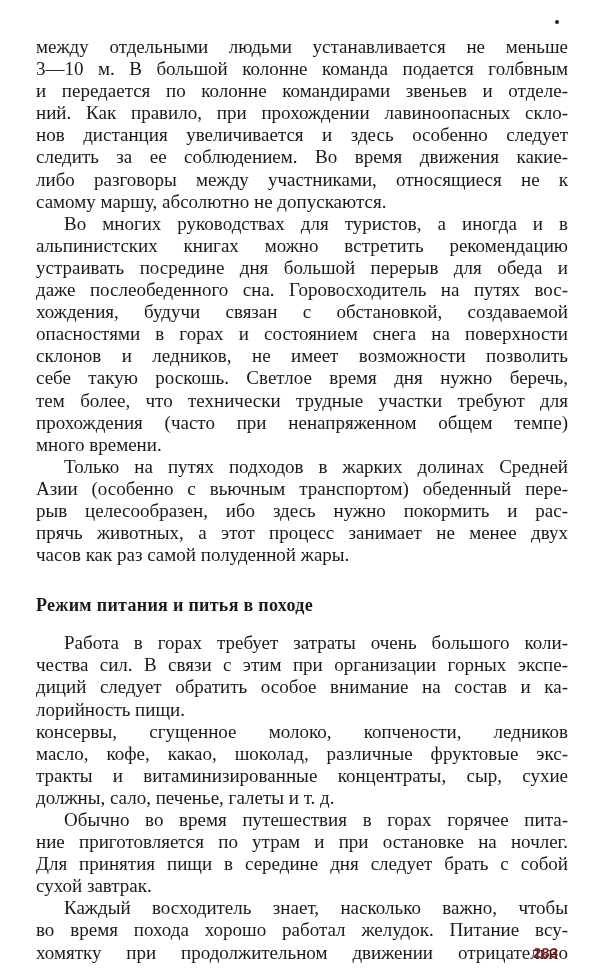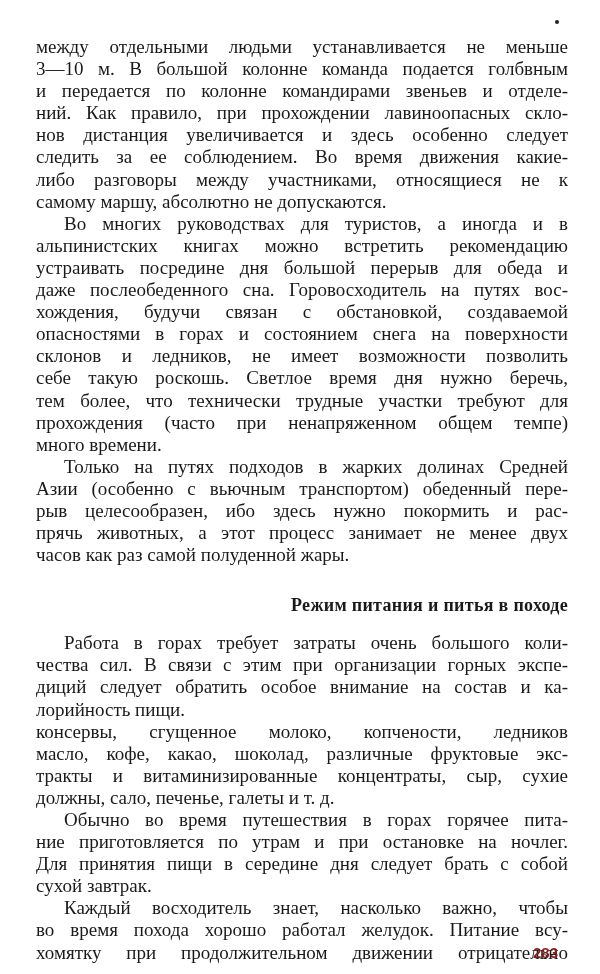--- a/index.html
+++ b/index.html
@@ -8,21 +8,21 @@
     position: absolute; left: 36px; top: 36px; width: 532px;
     font-family: "Liberation Serif", serif;
     font-size: 19px; line-height: 22.1px; color: #1a1a1a;
   }
   .dot { position: absolute; left: 555px; top: 20px; width: 4px; height: 4px; border-radius: 50%; background: #222; }
   .line { display: block; text-align: justify; text-align-last: justify; white-space: nowrap; height: 22.1px; }
   .line.last { text-align-last: left; }
   .indent { padding-left: 28px; }
   .heading {
     font-family: "Liberation Serif", serif; font-weight: bold;
-    text-align: right; font-size: 18px; letter-spacing: 0.3px;
+    text-align: left; font-size: 18px; letter-spacing: 0.3px;
     margin: 28px 0 16px 0; height: 22px; line-height: 22px;
   }
   .pagenum {
     position: absolute; left: 533px; top: 944px;
     font-family: "Liberation Sans", sans-serif; font-weight: bold; font-size: 15px; color: #7f1d1d;
   }
 </style>
 </head>
 <body>
 

